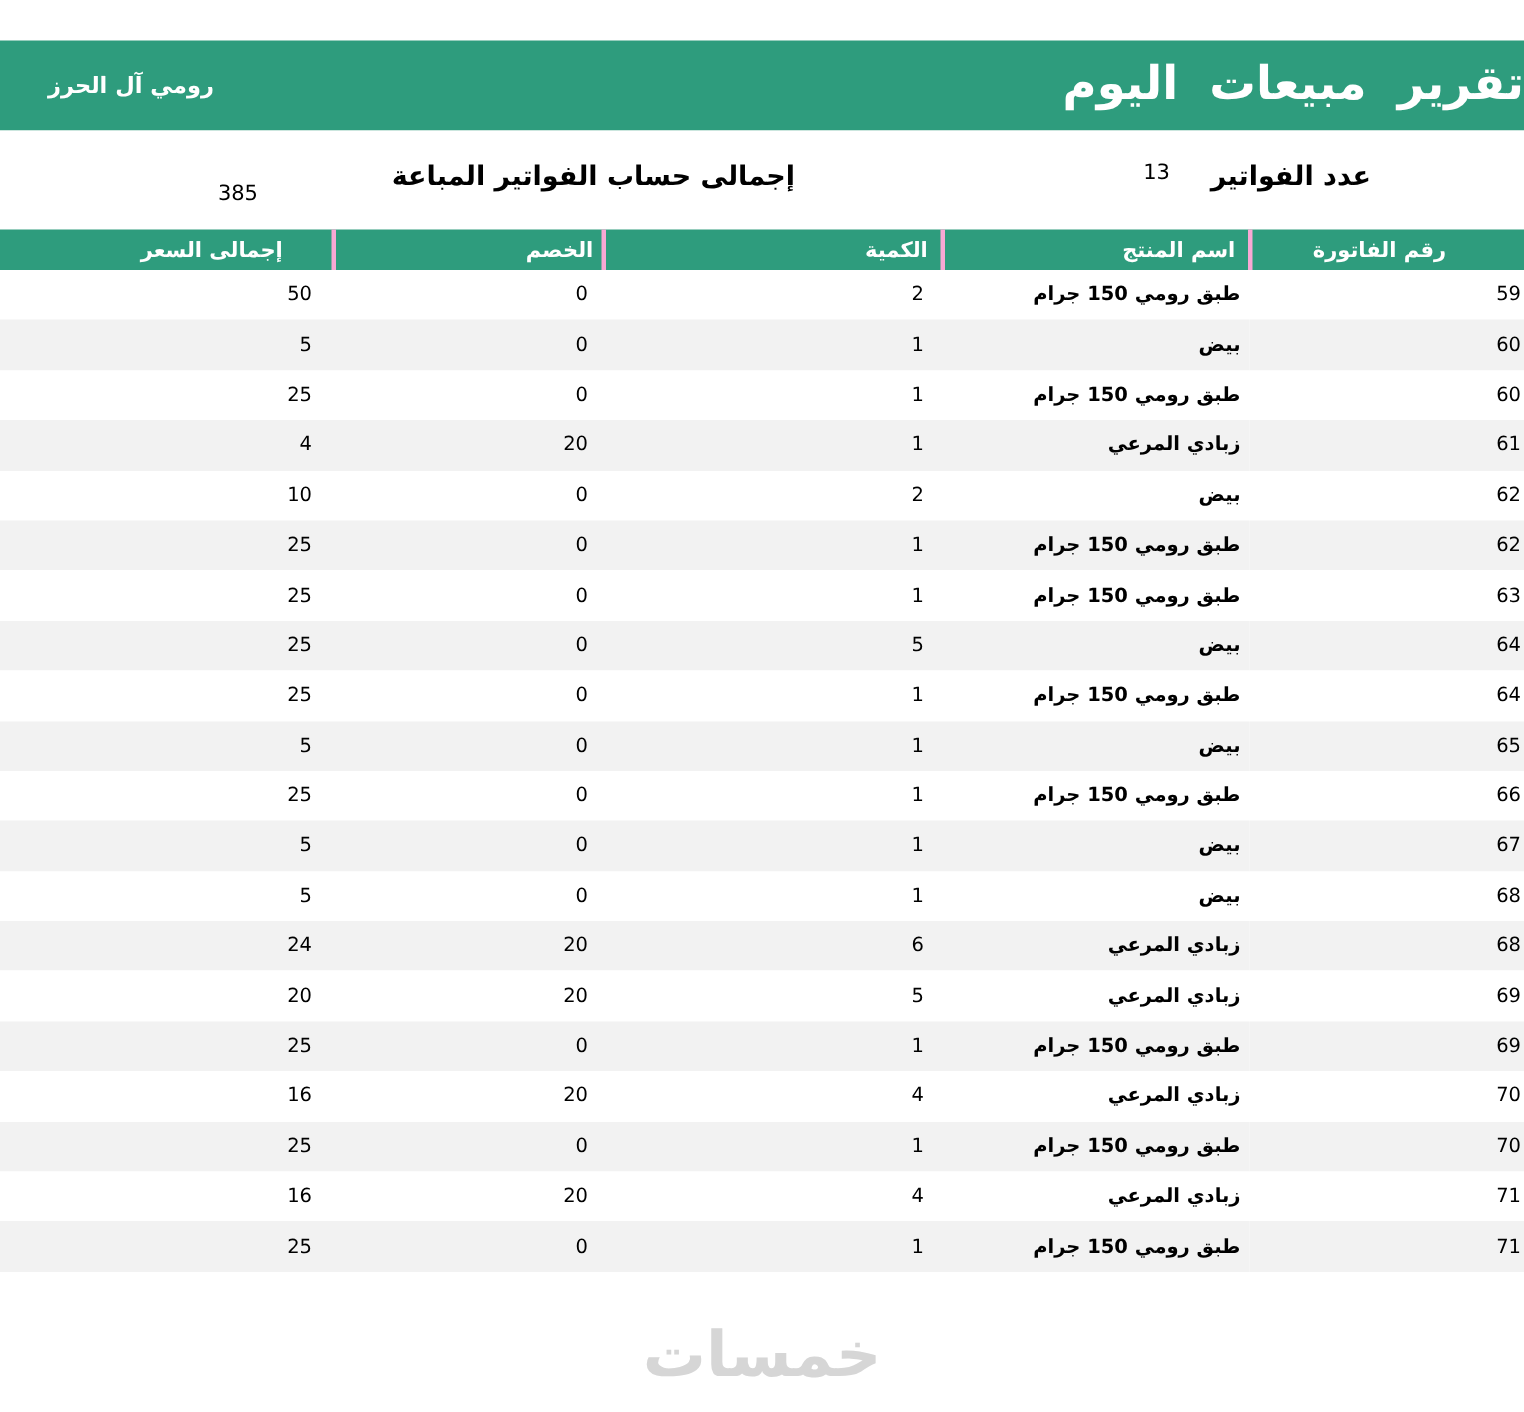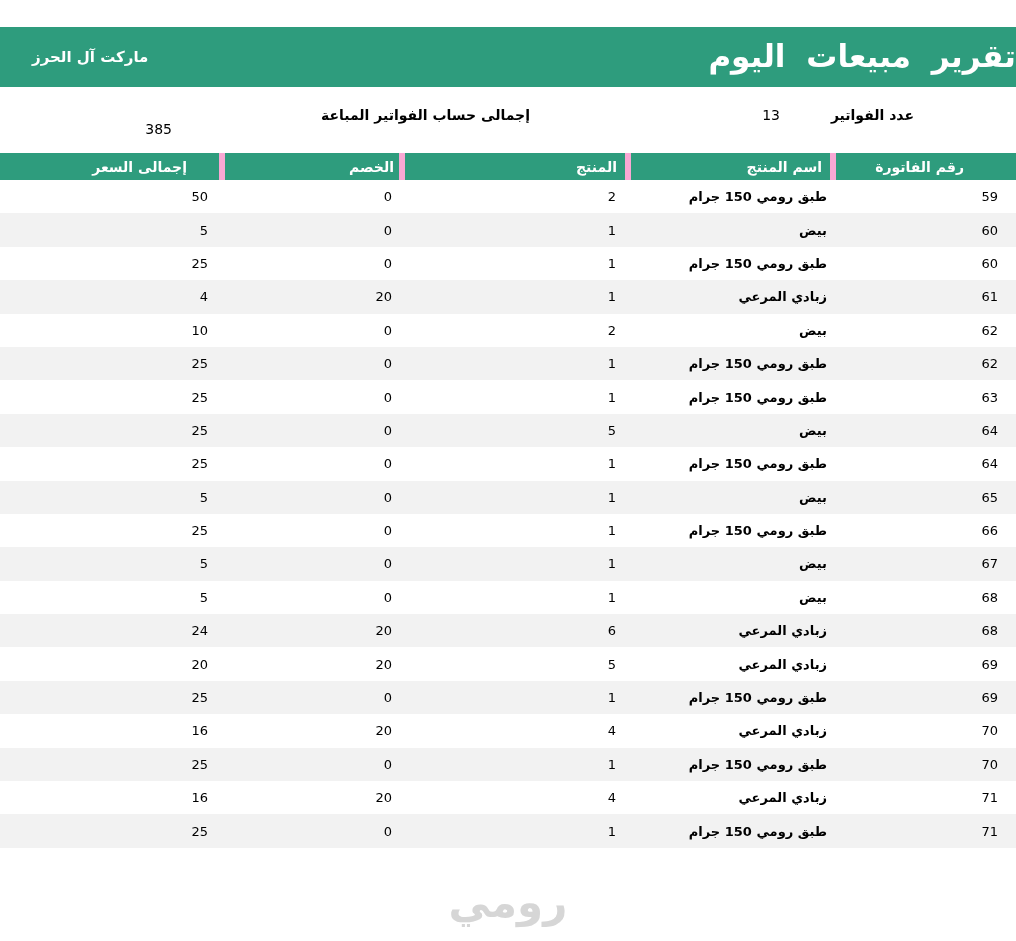--- a/index.html
+++ b/index.html
@@ -29,66 +29,66 @@
     color:#ffffff;font-size:31px;font-weight:bold;word-spacing:10px;padding-left:20px;
   }
   .market-name{
     position:absolute;left:32px;top:0;height:60px;line-height:60px;
     color:#ffffff;font-size:15px;font-weight:bold;
   }
   .summary{
     position:absolute;top:87px;right:0;width:1016px;height:66px;background:#ffffff;
   }
   .summary > span{position:absolute;top:20px;white-space:nowrap;}
-  .s-label{font-weight:bold;font-size:14px;color:#000000;}
+  .s-label{font-weight:bold;font-size:18px;color:#000000;}
   .s-value{font-size:14px;color:#000000;}
   .lbl-count{right:102px;}
   .val-count{right:236px;margin-left:44px;}
   .lbl-total{right:486px;}
   .val-total{right:844px;margin-top:14px;}
   .sales-table{
     position:absolute;top:153px;right:0;width:1016px;
     border-collapse:collapse;table-layout:fixed;
   }
   .sales-table th{
     background:var(--accent);color:#ffffff;
     font-size:14px;font-weight:bold;height:27px;
     text-align:right;vertical-align:middle;
   }
-  .sales-table th:not(:last-child){border-left:6px solid #f9a8d4;}
+  .sales-table th:not(:last-child){border-left:3px solid #f9a8d4;}
   .sales-table td{
     height:33.4px;font-size:13px;color:#000000;
     text-align:right;vertical-align:middle;white-space:nowrap;
   }
   .sales-table tbody tr{background:#ffffff;}
   .sales-table tbody tr:nth-child(even){background:var(--row-alt);}
   th.c0{padding-right:52px;}
   th.c1{padding-right:8px;}
   th.c2{padding-right:8px;}
   th.c3{padding-right:5px;}
   th.c4{padding-right:32px;}
-  td.c0{padding-right:18px;}
+  td.c0{padding-right:2px;}
   td.c1{padding-right:6px;font-weight:bold;}
   td.c2{padding-right:12px;}
   td.c3{padding-right:10px;}
   td.c4{padding-right:14px;}
   .watermark{
     position:absolute;top:878px;right:0;width:1016px;
     text-align:center;font-size:42px;font-weight:bold;
     color:var(--watermark);letter-spacing:2px;
   }
 </style>
 </head>
 <body>
 
 <div class="top-strip"></div>
 
 <header class="title-bar">
   <div class="report-title">تقرير مبيعات اليوم</div>
-  <div class="market-name">ماركت آل الحرز</div>
+  <div class="market-name">رومي آل الحرز</div>
 </header>
 
 <section class="summary">
   <span class="s-label lbl-count">عدد الفواتير</span>
   <span class="s-value val-count">13</span>
   <span class="s-label lbl-total">إجمالى حساب الفواتير المباعة</span>
   <span class="s-value val-total">385</span>
 </section>
 
 <table class="sales-table">
@@ -96,21 +96,21 @@
     <col style="width:183px">
     <col style="width:205px">
     <col style="width:226px">
     <col style="width:180px">
     <col style="width:222px">
   </colgroup>
   <thead>
     <tr>
       <th class="c0">رقم الفاتورة</th>
       <th class="c1">اسم المنتج</th>
-      <th class="c2">المنتج</th>
+      <th class="c2">الكمية</th>
       <th class="c3">الخصم</th>
       <th class="c4">إجمالى السعر</th>
     </tr>
   </thead>
   <tbody>
       <tr>
         <td class="c0">59</td>
         <td class="c1">طبق رومي 150 جرام</td>
         <td class="c2">2</td>
         <td class="c3">0</td>
@@ -245,13 +245,13 @@
       <tr>
         <td class="c0">71</td>
         <td class="c1">طبق رومي 150 جرام</td>
         <td class="c2">1</td>
         <td class="c3">0</td>
         <td class="c4">25</td>
       </tr>
     </tbody>
 </table>
 
-<footer class="watermark">رومي</footer>
+<footer class="watermark">خمسات</footer>
 
 </body></html>

